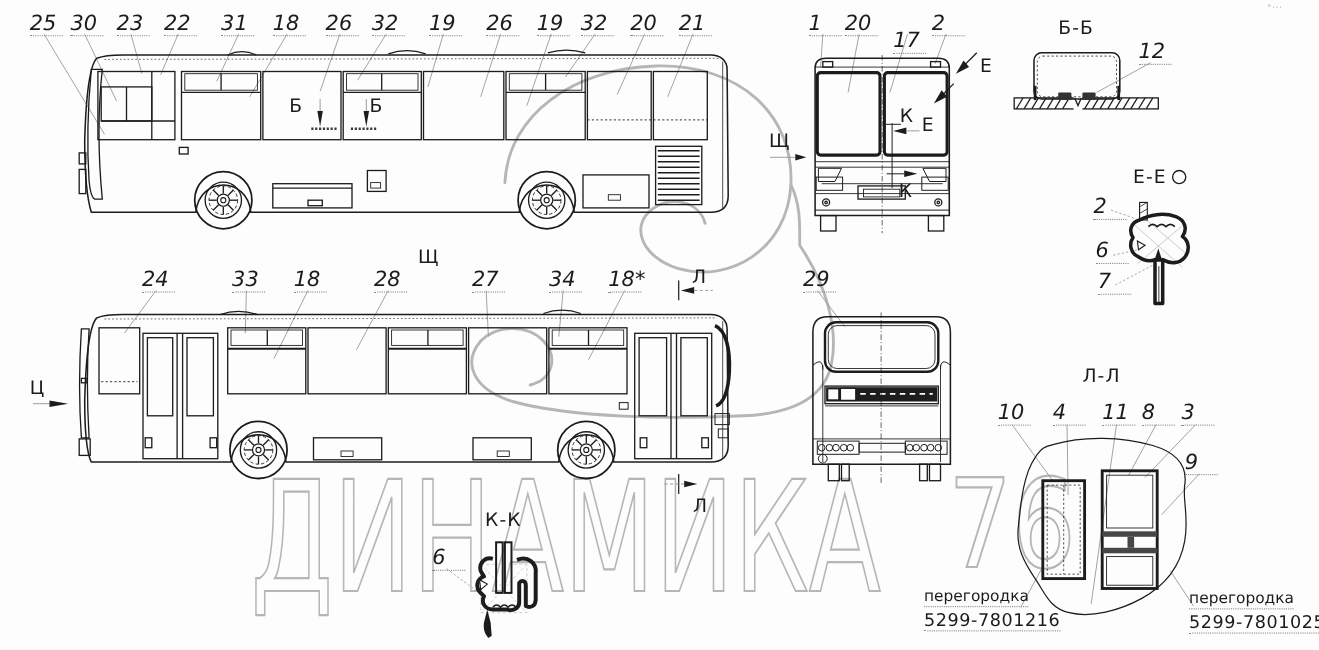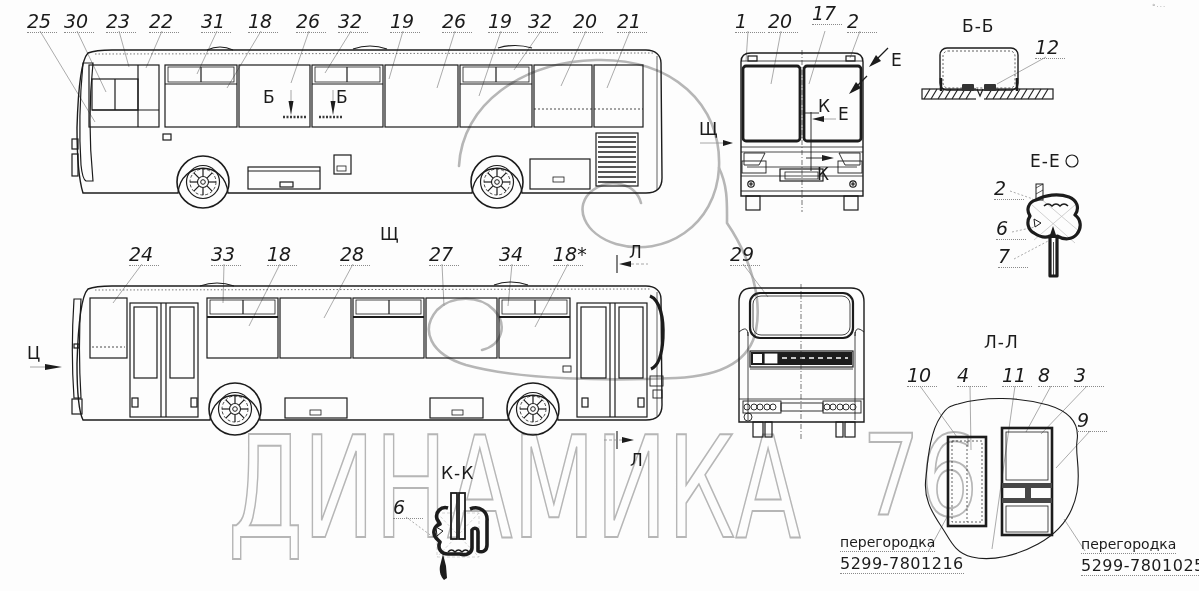--- a/index.html
+++ b/index.html
@@ -382,21 +382,21 @@
 <div class="lbl co" style="left:338px;top:12px">32</div>
 <div class="lbl co" style="left:390px;top:12px">19</div>
 <div class="lbl co" style="left:442px;top:12px">26</div>
 <div class="lbl co" style="left:488px;top:12px">19</div>
 <div class="lbl co" style="left:528px;top:12px">32</div>
 <div class="lbl co" style="left:573px;top:12px">20</div>
 <div class="lbl co" style="left:617px;top:12px">21</div>
 
 <div class="lbl co" style="left:735px;top:12px">1</div>
 <div class="lbl co" style="left:768px;top:12px">20</div>
-<div class="lbl co" style="left:812px;top:4px">17</div>
+<div class="lbl co" style="left:812px;top:28px">17</div>
 <div class="lbl co" style="left:847px;top:12px">2</div>
 
 <div class="lbl co" style="left:1035px;top:38px">12</div>
 
 <div class="lbl co" style="left:994px;top:179px">2</div>
 <div class="lbl co" style="left:996px;top:219px">6</div>
 <div class="lbl co" style="left:998px;top:247px">7</div>
 
 <div class="lbl co" style="left:129px;top:245px">24</div>
 <div class="lbl co" style="left:211px;top:245px">33</div>

